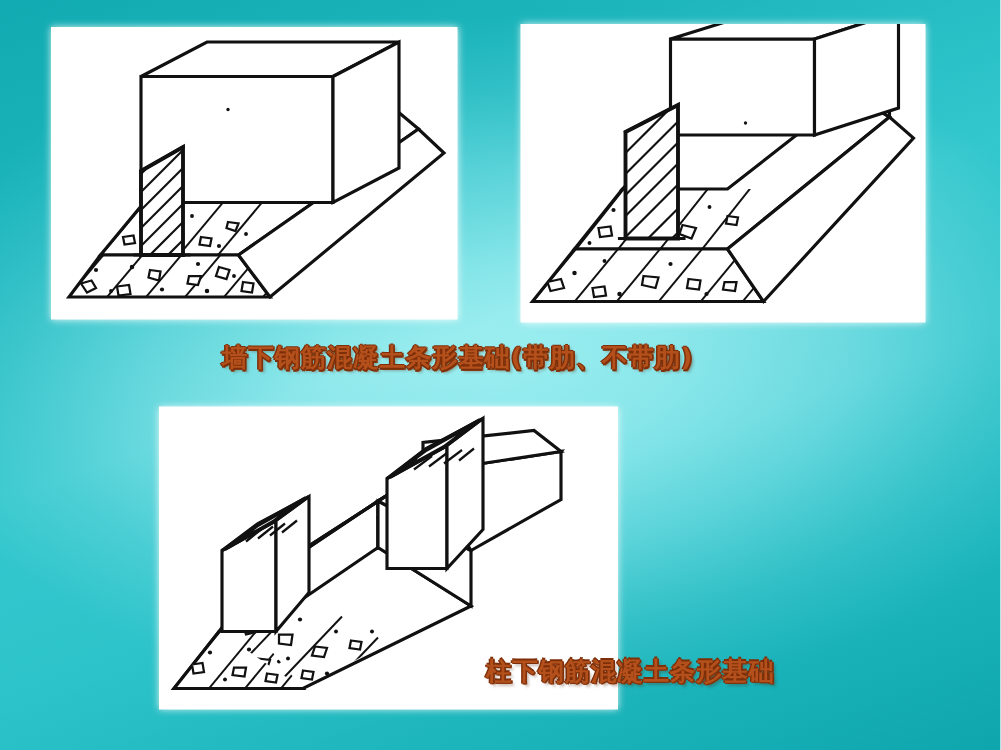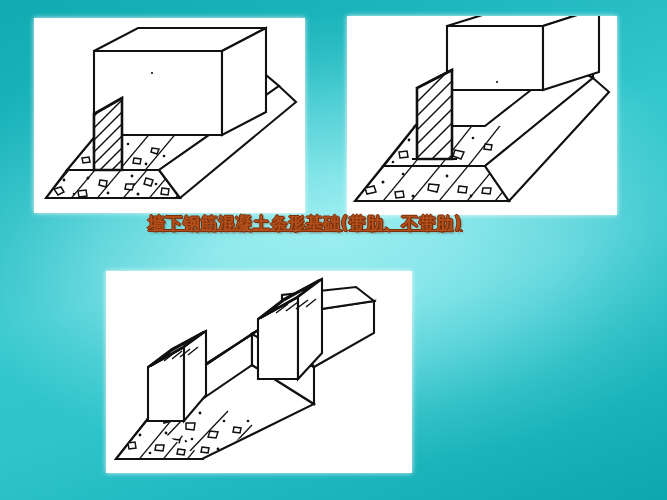--- a/index.html
+++ b/index.html
@@ -41,21 +41,21 @@
     letter-spacing: 0.5px;
     color: #b4501b;
     text-shadow:
        1px 0 0 #7d2f09,
       -1px 0 0 #7d2f09,
        0 1px 0 #7d2f09,
        0 -1px 0 #7d2f09,
        1px 1px 0 #8c3a0d,
        2px 2px 2px rgba(80,30,5,0.35);
   }
-  #caption-wall   { left: 148px; top: 212px; text-decoration: underline; }
+  #caption-wall   { left: 148px; top: 227px; }
   #caption-column { left: 324px; top: 436px; }
 
   
   .ln   { fill: none; stroke: #111111; stroke-width: 2.1; stroke-linejoin: miter; stroke-linecap: square; }
   .ln-t { fill: none; stroke: #111111; stroke-width: 1.5; stroke-linejoin: miter; stroke-linecap: butt; }
   .ln-h { fill: none; stroke: #111111; stroke-width: 1.3; }
   .fc   { fill: #ffffff; stroke: #111111; stroke-width: 2.1; stroke-linejoin: miter; }
   .fc-b { fill: #ffffff; stroke: #111111; stroke-width: 2.6; stroke-linejoin: miter; }
   .agg  { fill: #ffffff; stroke: #111111; stroke-width: 1.5; }
   .dot  { fill: #111111; stroke: none; }
@@ -367,14 +367,15 @@
           <line x1="180" y1="40" x2="192" y2="31"></line>
           <line x1="190" y1="38" x2="202" y2="29"></line>
           <line x1="200" y1="36" x2="210" y2="28"></line>
         </g>
       </g>
     </svg>
   </div>
 
   <div class="caption" id="caption-wall">墙下钢筋混凝土条形基础(带肋、不带肋)</div>
 
+  <div class="caption" id="caption-column">柱下钢筋混凝土条形基础</div>
 
 </div>
 
 </body></html>

